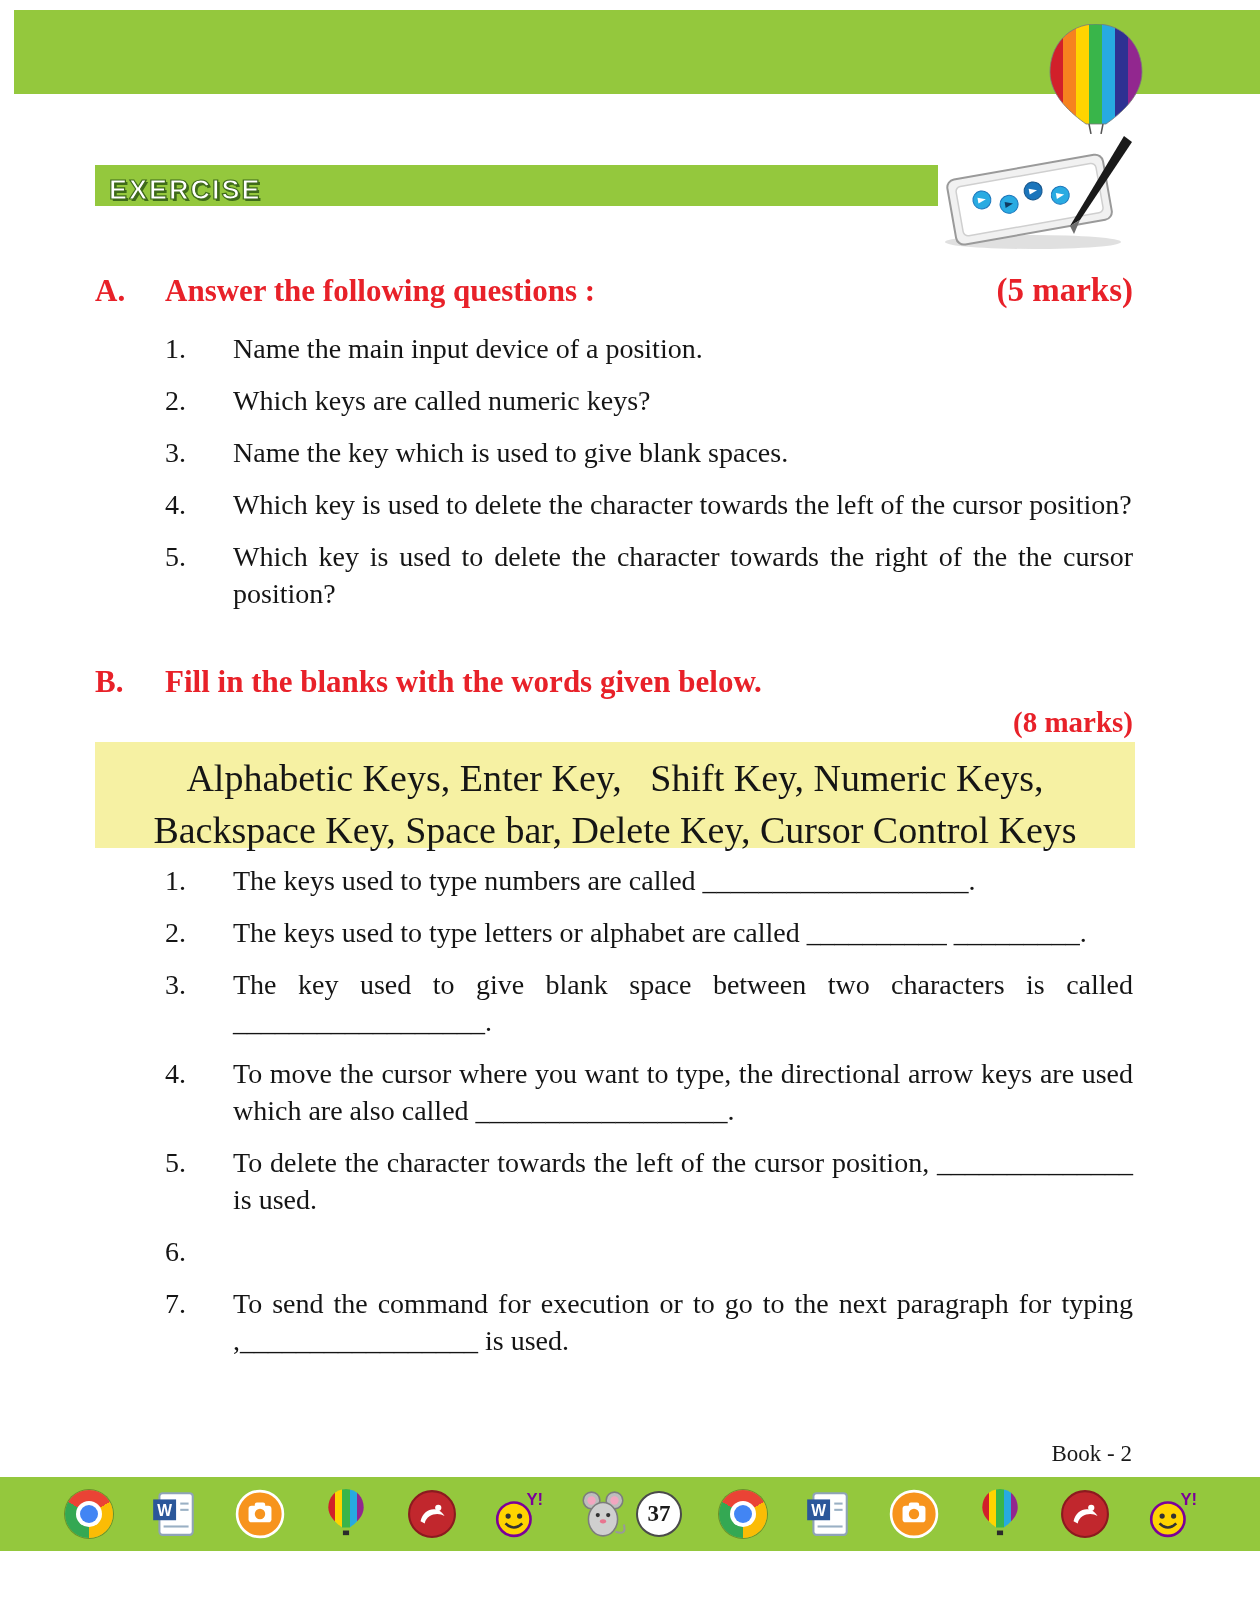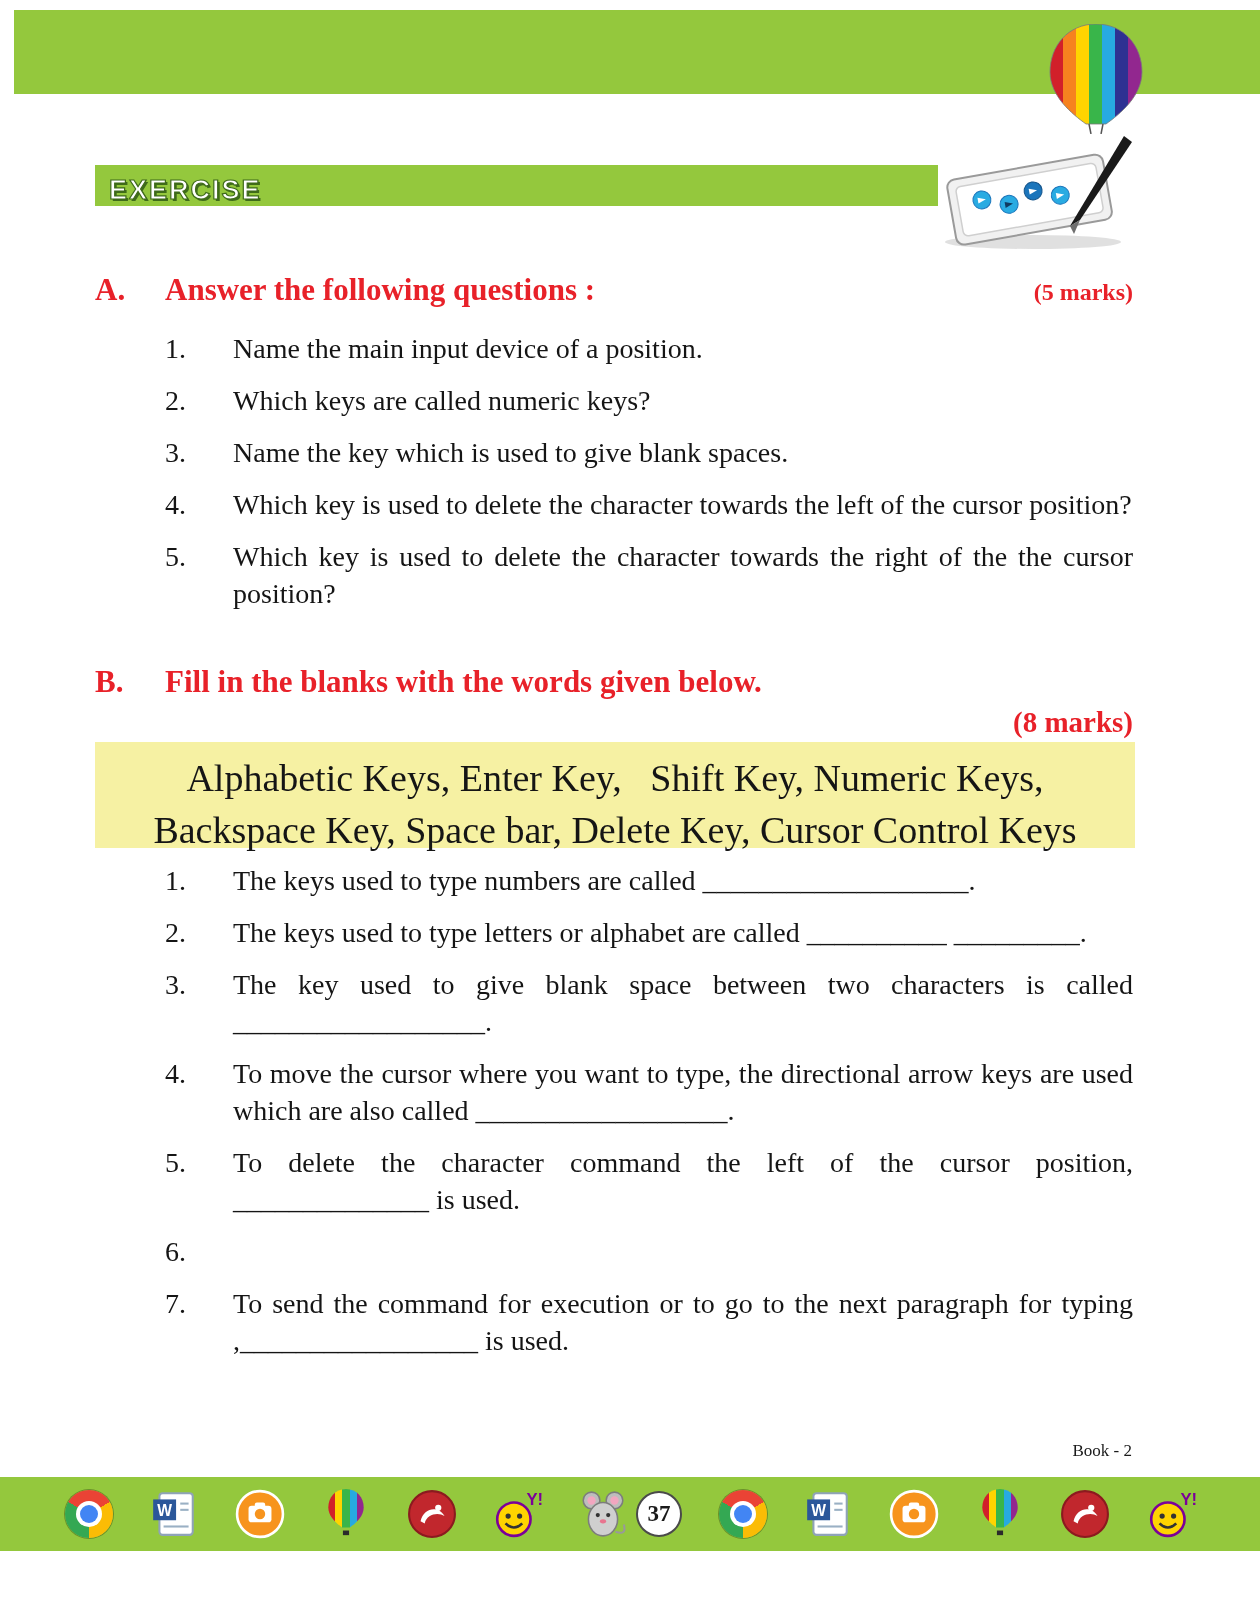--- a/index.html
+++ b/index.html
@@ -22,21 +22,21 @@
     text-shadow:2px 2px 0 #3f6b1a;
   }
   .tablet-art { position:absolute; top:134px; left:938px; width:198px; height:118px; z-index:6; }
   
   .sec-header {
     position:absolute; left:95px; width:1038px; display:flex; align-items:baseline;
     color:#e82129; font-weight:bold; font-size:31px;
   }
   .sec-header .sec-letter { flex:0 0 70px; }
   .sec-header .sec-title  { flex:1; }
-  .sec-header .sec-marks  { font-size:24px; white-space:nowrap;margin-left:11px; }
+  .sec-header .sec-marks  { font-size:33px; white-space:nowrap;margin-left:11px; }
   .sec-a-header { top:272px; }
   .sec-b-header { top:664px; }
   .sec-b-marks  {
     position:absolute; top:706px; left:95px; width:1038px; text-align:right;
     color:#e82129; font-weight:bold; font-size:29px;
   }
   
   .qlist { position:absolute; left:95px; width:1038px; font-size:28px; line-height:37px; }
   .list-a { top:330px; }
   .list-b { top:862px; }
@@ -44,21 +44,21 @@
   .qrow .qnum { flex:0 0 68px; margin-left:70px; }
   .qrow .qtxt { flex:1; text-align:justify; }
   
   .word-bank {
     position:absolute; top:742px; left:95px; width:1040px; height:106px;
     background:#f6f1a3; box-sizing:border-box; padding-top:10px;
     text-align:center; font-size:38px; line-height:52px;
   }
   .word-bank div { white-space:pre-wrap; }
   
-  .book-label { position:absolute; top:1441px; right:128px; font-size:17px; color:#1a1a1a; }
+  .book-label { position:absolute; top:1441px; right:128px; font-size:23px; color:#1a1a1a; }
   .bottom-bar {
     position:absolute; top:1477px; left:0; right:0; height:74px; background:#94c83d;
     display:flex; align-items:center; justify-content:space-evenly; padding:0 28px;
   }
   .f-icon { width:50px; height:50px; display:inline-block; position:relative; }
   .f-icon svg { width:100%; height:100%; display:block; }
   
   .ic-chrome {
     width:48px; height:48px; border-radius:50%; position:relative;
     background:conic-gradient(from 60deg, #fbbc05 0 120deg, #34a853 120deg 240deg, #ea4335 240deg 360deg);
@@ -184,21 +184,21 @@
     <div class="qrow">
       <span class="qnum">3.</span>
       <span class="qtxt">The key used to give blank space between two characters is called __________________.</span>
     </div>
     <div class="qrow">
       <span class="qnum">4.</span>
       <span class="qtxt">To move the cursor where you want to type, the directional arrow keys are used which are also called __________________.</span>
     </div>
     <div class="qrow">
       <span class="qnum">5.</span>
-      <span class="qtxt">To delete the character command the left of the cursor position, ______________ is used.</span>
+      <span class="qtxt">To delete the character towards the left of the cursor position, ______________ is used.</span>
     </div>
     <div class="qrow">
       <span class="qnum">6.</span>
     </div>
     <div class="qrow">
       <span class="qnum">7.</span>
       <span class="qtxt">To send the command for execution or to go to the next paragraph for typing ,_________________ is used.</span>
     </div>
   </div>
 

